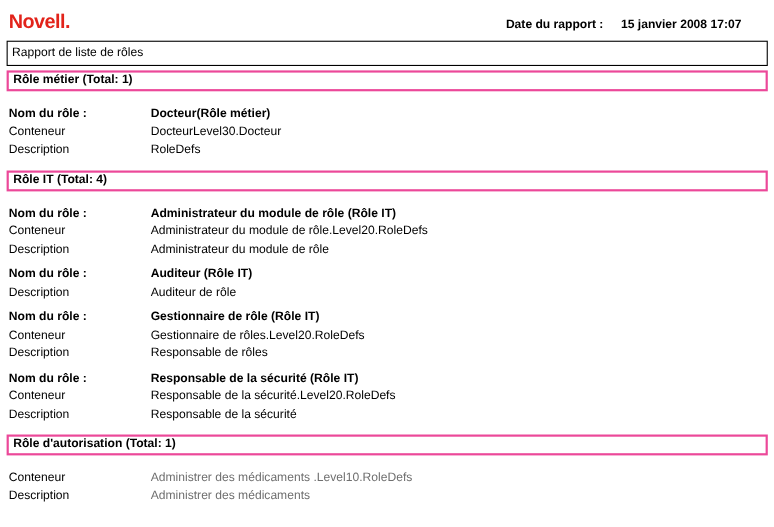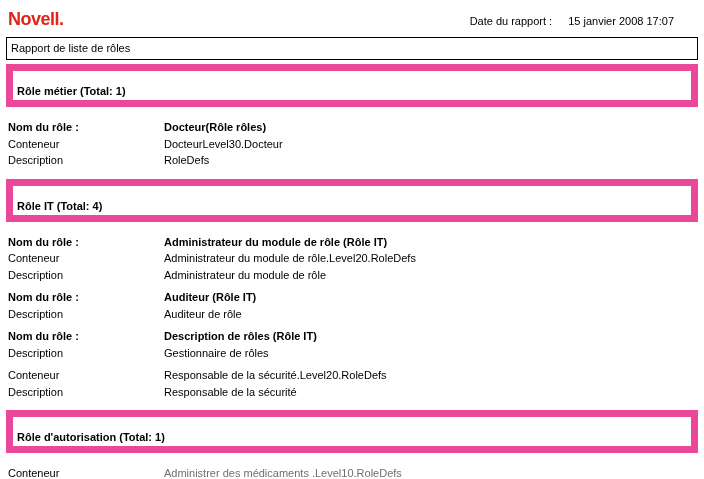--- a/index.html
+++ b/index.html
@@ -6,56 +6,56 @@
   body {
     width: 704px; height: 479px;
     background: #ffffff;
     font-family: "Liberation Sans", "DejaVu Sans", sans-serif;
     color: #000;
     overflow: hidden;
   }
   .page { width: 704px; height: 479px; position: relative; }
 
   .topbar {
-    display: flex; justify-content: space-between; align-items: flex-start;
+    display: flex; justify-content: space-between; align-items: center;
     padding: 10px 30px 0 8px;
   }
   .logo {
     color: #e2231a;
     font-weight: bold;
     font-size: 18px;
     letter-spacing: -0.5px;
     line-height: 18px;
   }
   .logo .logo-dot { font-size: 18px; }
   .date-area { margin-top: 5px; font-size: 11px; white-space: nowrap; }
-  .date-label { margin-right: 16px; }
-  .date-value { font-weight: normal; }
+  .date-label { margin-right: 16px; font-weight: bold; }
+  .date-value { font-weight: bold; }
 
   .title-box {
     margin: 9px 6px 4px 6px;
     border: 1px solid #000;
     padding: 3px 4px 4px 4px;
     font-size: 11px;
     line-height: 14px;
   }
   .section-box {
     margin: 10px 6px 12px 6px;
-    border: 7px solid #ec4899;
-    padding: 14px 4px 3px 4px;
+    border: 2px solid #ec4899;
+    padding: 0 4px 3px 4px;
     font-size: 11px;
     font-weight: bold;
     line-height: 12px;
   }
   .section-box.first { margin-top: 4px; }
 
   .section-entries { margin: 0 6px 0 8px; }
   .entry { margin-bottom: 6px; }
   .row { font-size: 11px; line-height: 16.5px; white-space: nowrap; }
-  .lbl { display: inline-block; width: 156px; vertical-align: top; }
+  .lbl { display: inline-block; width: 129px; vertical-align: top; }
   .bold { font-weight: bold; }
   .muted-values .val:not(.bold) { color: #6f6f6f; }
 </style>
 </head>
 <body>
 
 <div class="page">
 
   <div class="topbar">
     <div class="logo"><span>Novell</span><span class="logo-dot">.</span></div>
@@ -66,44 +66,46 @@
 
   <div class="title-box">
     <span>Rapport de liste de rôles</span>
   </div>
 
   <div class="section-box first">
     <span>Rôle métier (Total: 1)</span>
   </div>
   <div class="section-entries">
     <div class="entry">
-      <div class="row"><span class="lbl bold">Nom du rôle :</span><span class="val bold">Docteur(Rôle rôles)</span></div>
+      <div class="row"><span class="lbl bold">Nom du rôle :</span><span class="val bold">Docteur(Rôle métier)</span></div>
       <div class="row"><span class="lbl">Conteneur</span><span class="val">DocteurLevel30.Docteur</span></div>
       <div class="row"><span class="lbl">Description</span><span class="val">RoleDefs</span></div>
     </div>
   </div>
 
   <div class="section-box">
     <span>Rôle IT (Total: 4)</span>
   </div>
   <div class="section-entries">
     <div class="entry">
       <div class="row"><span class="lbl bold">Nom du rôle :</span><span class="val bold">Administrateur du module de rôle (Rôle IT)</span></div>
       <div class="row"><span class="lbl">Conteneur</span><span class="val">Administrateur du module de rôle.Level20.RoleDefs</span></div>
       <div class="row"><span class="lbl">Description</span><span class="val">Administrateur du module de rôle</span></div>
     </div>
     <div class="entry">
       <div class="row"><span class="lbl bold">Nom du rôle :</span><span class="val bold">Auditeur (Rôle IT)</span></div>
       <div class="row"><span class="lbl">Description</span><span class="val">Auditeur de rôle</span></div>
     </div>
     <div class="entry">
-      <div class="row"><span class="lbl bold">Nom du rôle :</span><span class="val bold">Description de rôles (Rôle IT)</span></div>
-      <div class="row"><span class="lbl">Description</span><span class="val">Gestionnaire de rôles</span></div>
+      <div class="row"><span class="lbl bold">Nom du rôle :</span><span class="val bold">Gestionnaire de rôle (Rôle IT)</span></div>
+      <div class="row"><span class="lbl">Conteneur</span><span class="val">Gestionnaire de rôles.Level20.RoleDefs</span></div>
+      <div class="row"><span class="lbl">Description</span><span class="val">Responsable de rôles</span></div>
     </div>
     <div class="entry">
+      <div class="row"><span class="lbl bold">Nom du rôle :</span><span class="val bold">Responsable de la sécurité (Rôle IT)</span></div>
       <div class="row"><span class="lbl">Conteneur</span><span class="val">Responsable de la sécurité.Level20.RoleDefs</span></div>
       <div class="row"><span class="lbl">Description</span><span class="val">Responsable de la sécurité</span></div>
     </div>
   </div>
 
   <div class="section-box">
     <span>Rôle d'autorisation (Total: 1)</span>
   </div>
   <div class="section-entries muted-values">
     <div class="entry">

